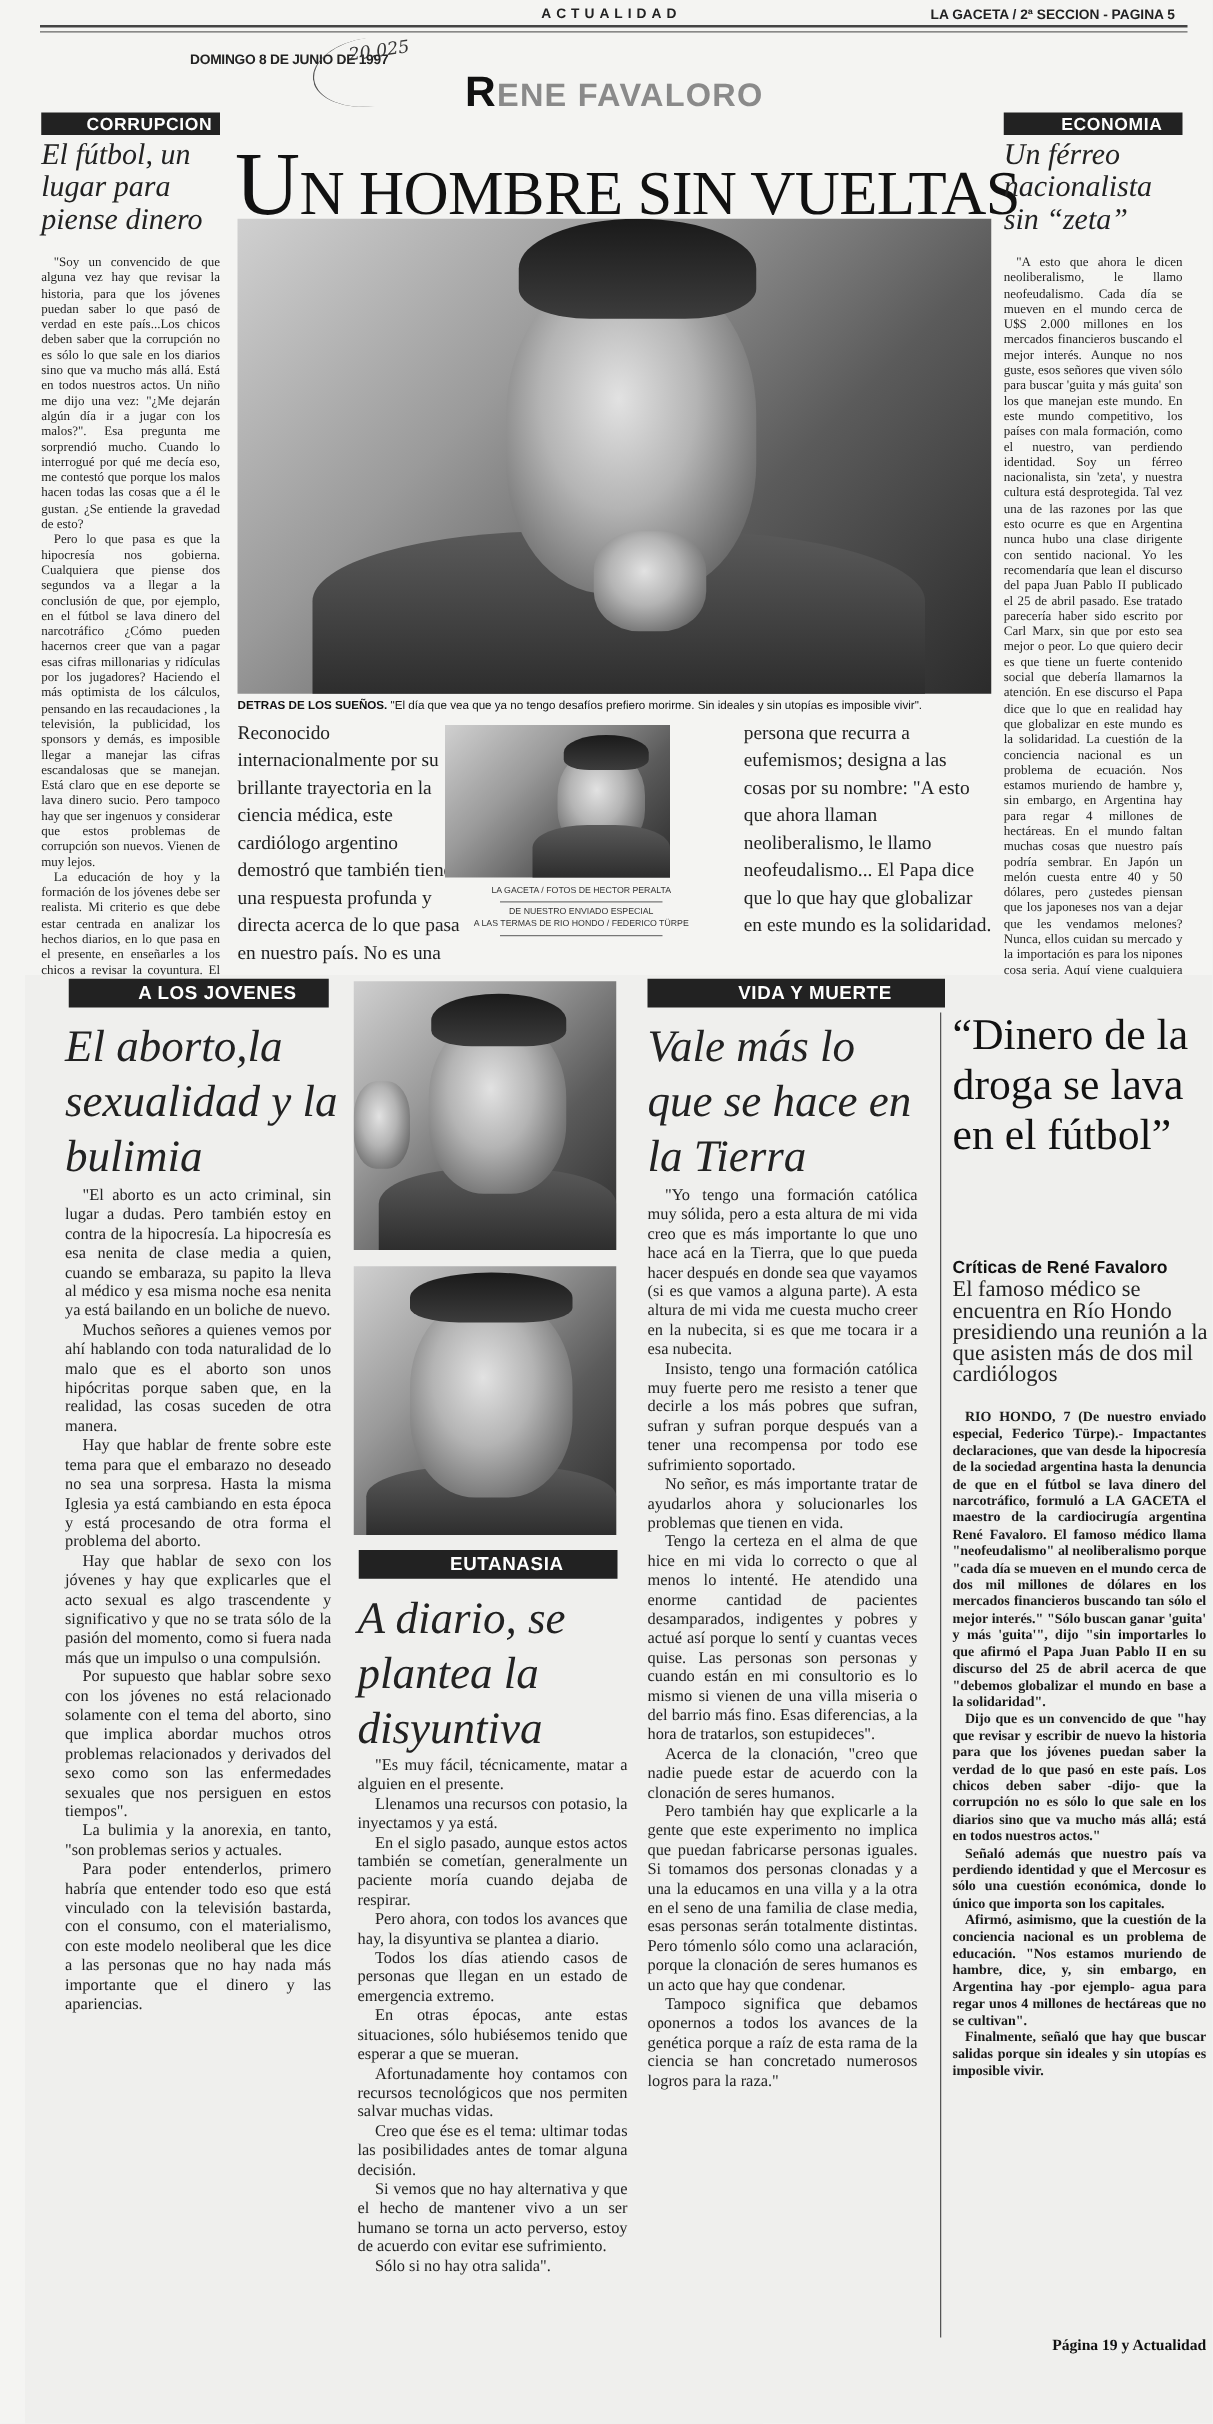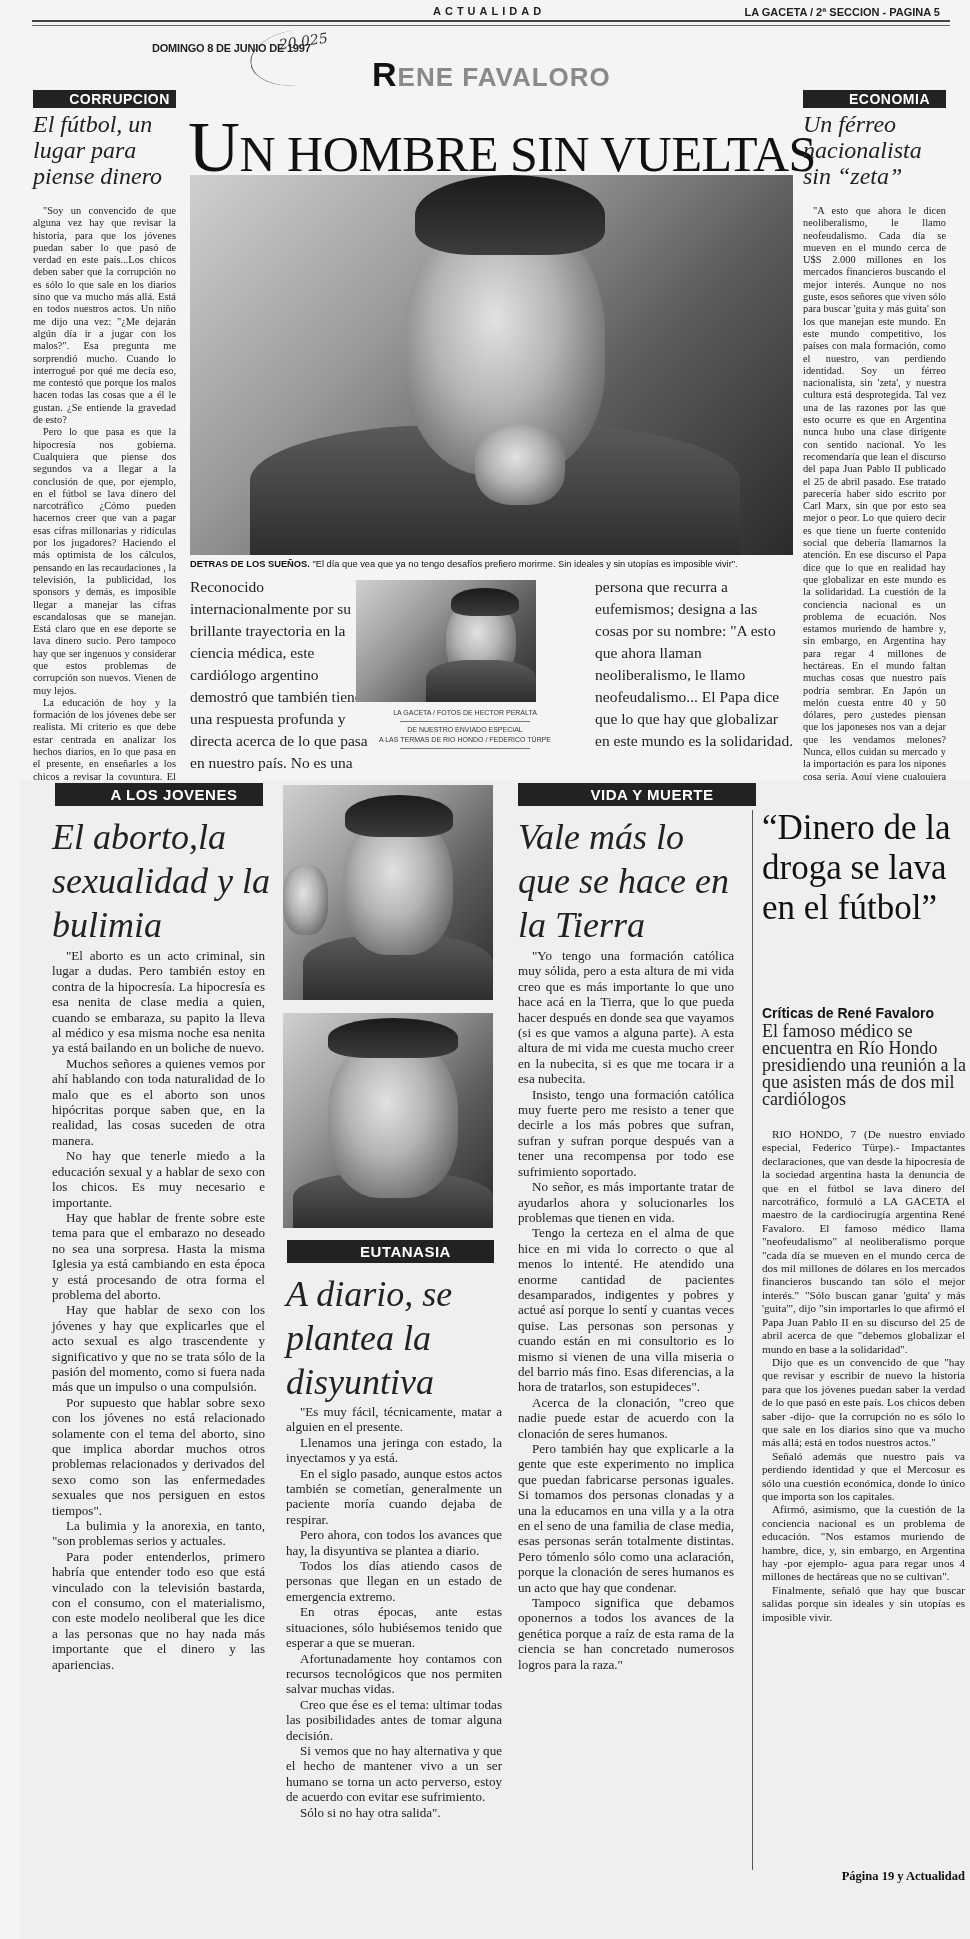--- a/index.html
+++ b/index.html
@@ -44,21 +44,21 @@
 
   .lead { font-size: 15.5px; line-height: 22px; color: #222; }
 
   .credit { font: 7px "Liberation Sans", sans-serif; color: #333; text-align: center; line-height: 10px; }
 
   .vrule { width: 1px; background: #555; }
 
   .quote-head { font-family: "Liberation Serif", serif; font-size: 35px; line-height: 40px; color: #111; }
   .deck-k { font: bold 14px "Liberation Sans", sans-serif; color: #111; }
   .deck { font-size: 18px; line-height: 17px; color: #222; }
-  .body-dense { font-size: 11.2px; line-height: 13.4px; text-align: justify; color: #1a1a1a; font-weight: normal; }
+  .body-dense { font-size: 11.2px; line-height: 13.4px; text-align: justify; color: #1a1a1a; font-weight: bold; }
   .body-dense p { text-indent: 10px; }
   .pageref { font: bold 12.5px "Liberation Serif", serif; color: #111; text-align: right; }
   .lower-bg { left: 20px; top: 780px; width: 950px; height: 1159px; background: #efefed; }
 </style>
 </head>
 <body>
 
 <div class="abs hdr-date">DOMINGO 8 DE JUNIO DE 1997</div>
 <div class="abs hdr-section">ACTUALIDAD</div>
 <div class="abs hdr-page">LA GACETA / 2ª SECCION - PAGINA 5</div>
@@ -107,21 +107,20 @@
   <p>"A esto que ahora le dicen neoliberalismo, le llamo neofeudalismo. Cada día se mueven en el mundo cerca de U$S 2.000 millones en los mercados financieros buscando el mejor interés. Aunque no nos guste, esos señores que viven sólo para buscar 'guita y más guita' son los que manejan este mundo. En este mundo competitivo, los países con mala formación, como el nuestro, van perdiendo identidad. Soy un férreo nacionalista, sin 'zeta', y nuestra cultura está desprotegida. Tal vez una de las razones por las que esto ocurre es que en Argentina nunca hubo una clase dirigente con sentido nacional. Yo les recomendaría que lean el discurso del papa Juan Pablo II publicado el 25 de abril pasado. Ese tratado parecería haber sido escrito por Carl Marx, sin que por esto sea mejor o peor. Lo que quiero decir es que tiene un fuerte contenido social que debería llamarnos la atención. En ese discurso el Papa dice que lo que en realidad hay que globalizar en este mundo es la solidaridad. La cuestión de la conciencia nacional es un problema de ecuación. Nos estamos muriendo de hambre y, sin embargo, en Argentina hay para regar 4 millones de hectáreas. En el mundo faltan muchas cosas que nuestro país podría sembrar. En Japón un melón cuesta entre 40 y 50 dólares, pero ¿ustedes piensan que los japoneses nos van a dejar que les vendamos melones? Nunca, ellos cuidan su mercado y la importación es para los nipones cosa seria. Aquí viene cualquiera con un barco y lo descarga sin problema, llenando de estupideces el mercado. Eso no pasa en los países que poseen sentido nacional."</p>
 </div>
 
 <div class="abs lower-bg"></div>
 
 <div class="abs label big" style="left:55px;top:783px;width:208px;">A LOS JOVENES</div>
 <div class="abs ihead" style="left:52px;top:815px;width:220px;font-size:36px;line-height:44px;">El aborto,la sexualidad y la bulimia</div>
 <div class="abs body-m" style="left:52px;top:948px;width:213px;">
   <p>"El aborto es un acto criminal, sin lugar a dudas. Pero también estoy en contra de la hipocresía. La hipocresía es esa nenita de clase media a quien, cuando se embaraza, su papito la lleva al médico y esa misma noche esa nenita ya está bailando en un boliche de nuevo.</p>
   <p>Muchos señores a quienes vemos por ahí hablando con toda naturalidad de lo malo que es el aborto son unos hipócritas porque saben que, en la realidad, las cosas suceden de otra manera.</p>
-  <p>No hay que tenerle miedo a la educación sexual y a hablar de sexo con los chicos. Es muy necesario e importante.</p>
   <p>Hay que hablar de frente sobre este tema para que el embarazo no deseado no sea una sorpresa. Hasta la misma Iglesia ya está cambiando en esta época y está procesando de otra forma el problema del aborto.</p>
   <p>Hay que hablar de sexo con los jóvenes y hay que explicarles que el acto sexual es algo trascendente y significativo y que no se trata sólo de la pasión del momento, como si fuera nada más que un impulso o una compulsión.</p>
   <p>Por supuesto que hablar sobre sexo con los jóvenes no está relacionado solamente con el tema del aborto, sino que implica abordar muchos otros problemas relacionados y derivados del sexo como son las enfermedades sexuales que nos persiguen en estos tiempos".</p>
   <p>La bulimia y la anorexia, en tanto, "son problemas serios y actuales.</p>
   <p>Para poder entenderlos, primero habría que entender todo eso que está vinculado con la televisión bastarda, con el consumo, con el materialismo, con este modelo neoliberal que les dice a las personas que no hay nada más importante que el dinero y las apariencias.</p>
 </div>
 
 <div class="abs photo" style="left:283px;top:785px;width:210px;height:215px;">
   <div class="suit" style="left:20px;top:150px;width:190px;height:70px;"></div>
   <div class="face" style="left:60px;top:30px;width:110px;height:140px;"></div>
@@ -131,21 +130,21 @@
 <div class="abs photo" style="left:283px;top:1013px;width:210px;height:215px;">
   <div class="suit" style="left:10px;top:160px;width:200px;height:60px;"></div>
   <div class="face" style="left:45px;top:25px;width:130px;height:160px;"></div>
   <div class="hair" style="left:45px;top:5px;width:130px;height:40px;"></div>
 </div>
 
 <div class="abs label big" style="left:287px;top:1240px;width:207px;">EUTANASIA</div>
 <div class="abs ihead" style="left:286px;top:1272px;width:220px;font-size:36px;line-height:44px;">A diario, se plantea la disyuntiva</div>
 <div class="abs body-m" style="left:286px;top:1404px;width:216px;">
   <p>"Es muy fácil, técnicamente, matar a alguien en el presente.</p>
-  <p>Llenamos una jeringa con estado, la inyectamos y ya está.</p>
+  <p>Llenamos una recursos con potasio, la inyectamos y ya está.</p>
   <p>En el siglo pasado, aunque estos actos también se cometían, generalmente un paciente moría cuando dejaba de respirar.</p>
   <p>Pero ahora, con todos los avances que hay, la disyuntiva se plantea a diario.</p>
   <p>Todos los días atiendo casos de personas que llegan en un estado de emergencia extremo.</p>
   <p>En otras épocas, ante estas situaciones, sólo hubiésemos tenido que esperar a que se mueran.</p>
   <p>Afortunadamente hoy contamos con recursos tecnológicos que nos permiten salvar muchas vidas.</p>
   <p>Creo que ése es el tema: ultimar todas las posibilidades antes de tomar alguna decisión.</p>
   <p>Si vemos que no hay alternativa y que el hecho de mantener vivo a un ser humano se torna un acto perverso, estoy de acuerdo con evitar ese sufrimiento.</p>
   <p>Sólo si no hay otra salida".</p>
 </div>
 

